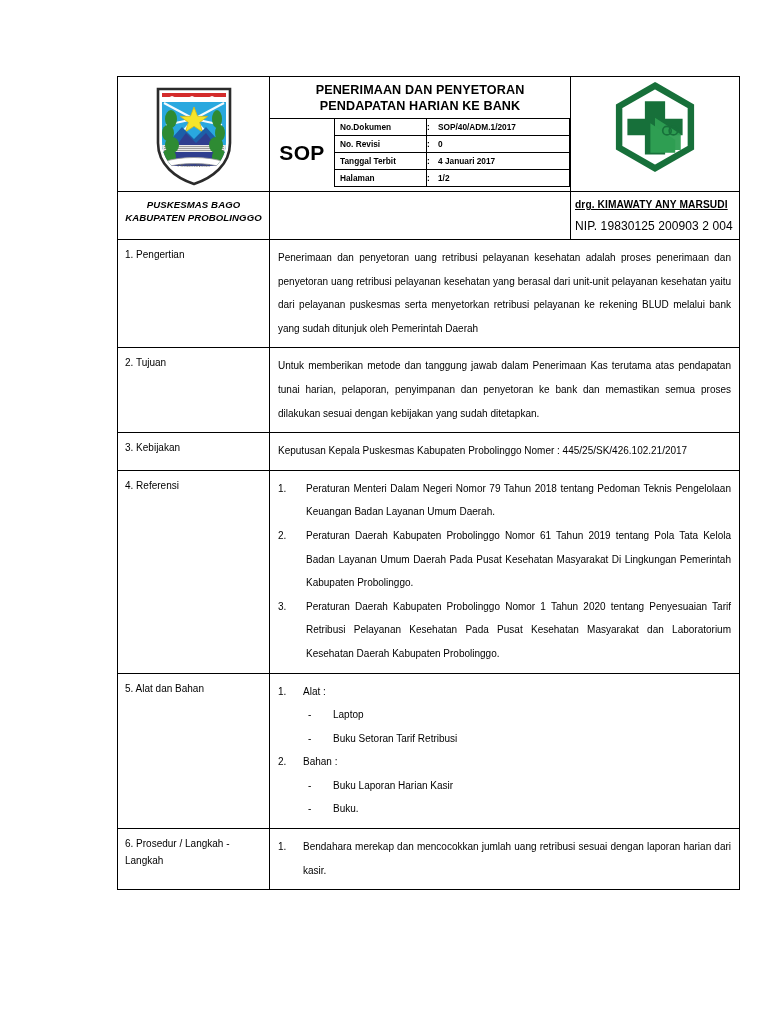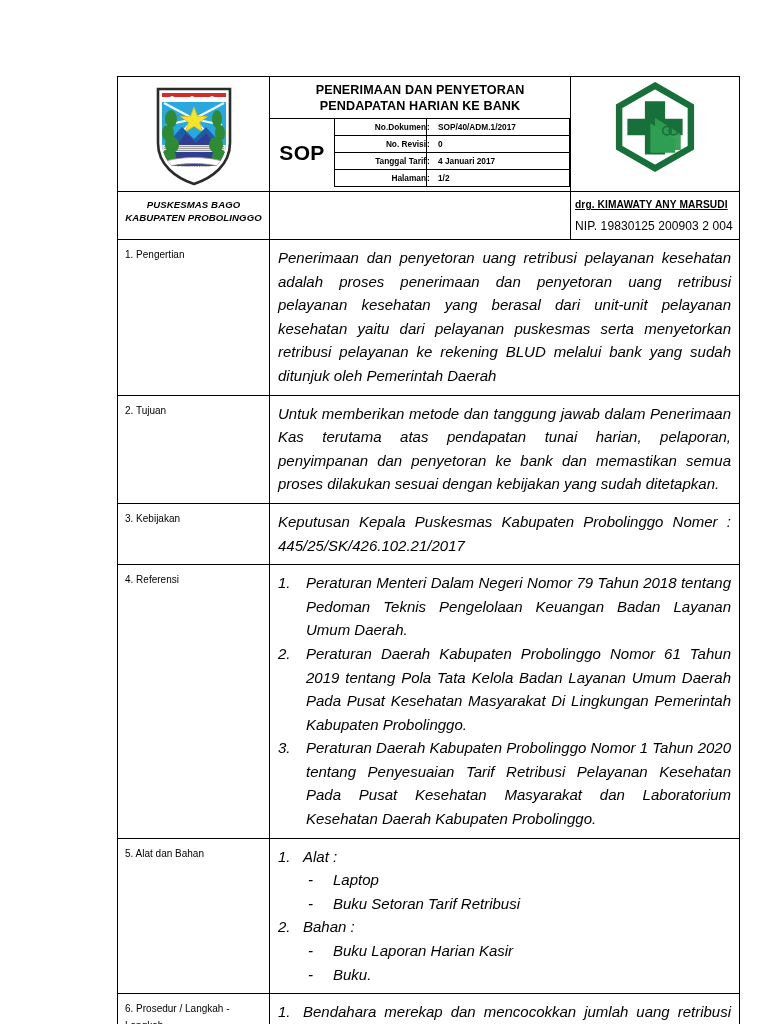--- a/index.html
+++ b/index.html
@@ -79,21 +79,21 @@
     border-left: none !important;
     border-bottom: none !important;
     text-align: center;
     vertical-align: middle;
     font-size: 21px !important;
     font-weight: bold;
     width: 64px;
     letter-spacing: 0.4px;
     padding: 0 !important;
   }
-  td.sop-key   { width: 86px; padding-left: 5px !important; text-align: right; }
+  td.sop-key   { width: 86px; padding-left: 5px !important; }
   td.sop-colon { width: 9px; border-left: none !important; border-right: none !important; text-align: left; }
   td.sop-val   { border-left: none !important; padding-left: 2px !important; }
 
   
   .org-cell {
     text-align: center;
     vertical-align: middle;
     font-weight: bold;
     font-size: 9.6px;
     line-height: 12.5px;
@@ -123,26 +123,25 @@
   }
 
   
   td.lbl {
     width: 151px;
     font-size: 10px;
     line-height: 17px;
     padding: 6px 4px 6px 7px !important;
   }
   td.body {
-    font-size: 15px;
+    font-size: 10px;
     line-height: 23.6px;
     padding: 6px 8px 7px 8px !important;
     text-align: justify;
     text-justify: inter-word;
-    font-style: italic;
   }
   td.body p {
     margin: 0;
   }
 
   ol.numlist {
     margin: 0;
     padding: 0;
     list-style: none;
   }
@@ -256,21 +255,21 @@
                 <td class="sop-key">No.Dokumen</td>
                 <td class="sop-colon">:</td>
                 <td class="sop-val">SOP/40/ADM.1/2017</td>
               </tr>
               <tr>
                 <td class="sop-key">No. Revisi</td>
                 <td class="sop-colon">:</td>
                 <td class="sop-val">0</td>
               </tr>
               <tr>
-                <td class="sop-key">Tanggal Tarif</td>
+                <td class="sop-key">Tanggal Terbit</td>
                 <td class="sop-colon">:</td>
                 <td class="sop-val">4 Januari 2017</td>
               </tr>
               <tr>
                 <td class="sop-key">Halaman</td>
                 <td class="sop-colon">:</td>
                 <td class="sop-val">1/2</td>
               </tr>
             </tbody>
           </table>

